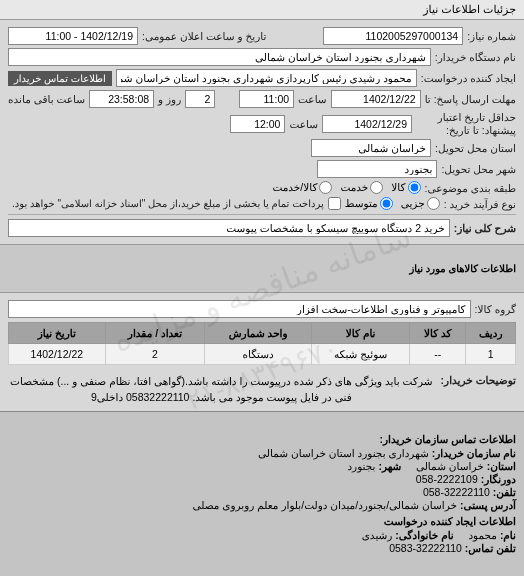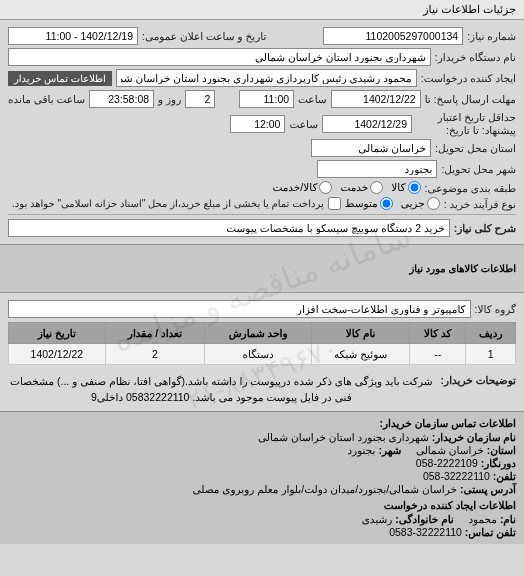--- a/index.html
+++ b/index.html
@@ -125,21 +125,21 @@
   font-size: 10.5px;
 }
 .notes-text {
   flex: 1;
   line-height: 1.5;
   text-align: center;
 }
 .footer-block {
   background: #c4c4c4;
   border-top: 1px solid #888;
-  padding: 5px 8px;
+  padding: 21px 8px;
   font-size: 10.5px;
 }
 .footer-block .fb-title {
   font-weight: bold;
   margin-bottom: 2px;
 }
 .footer-block .fb-row {
   margin: 1px 0;
 }
 .footer-block .bold { font-weight: bold; }

